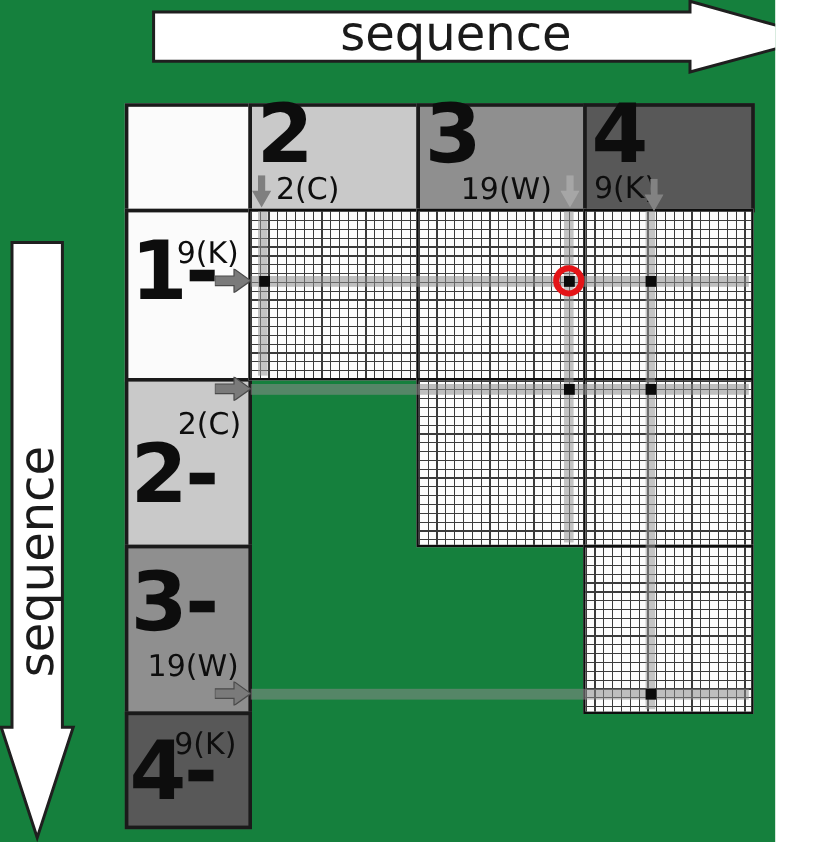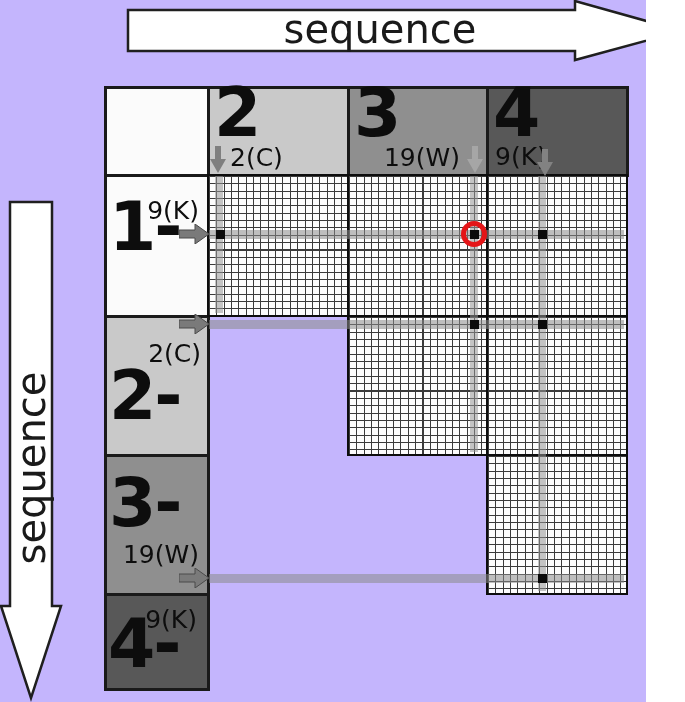--- a/index.html
+++ b/index.html
@@ -1,17 +1,17 @@
 <!DOCTYPE html>
 <html><head>
 <meta charset="utf-8">
 <style>
   html,body{margin:0;padding:0;background:#ffffff;}
   .stage{
-    position:relative;width:646px;height:702px;background:#c4b5fd;overflow:hidden;
+    position:relative;width:646px;height:702px;background:#15803d;overflow:hidden;
     font-family:"DejaVu Sans",sans-serif;color:#111;
   }
   .abs{position:absolute;}
   
   .axis-label{
     position:absolute;font-size:40px;line-height:44px;text-align:center;color:#1a1a1a;
     font-family:"DejaVu Sans",sans-serif;
   }
   .h-axis-label{left:155px;top:7px;width:450px;height:44px;}
   .v-axis-label{left:-119px;top:446px;width:300px;height:44px;transform:rotate(-90deg);}

